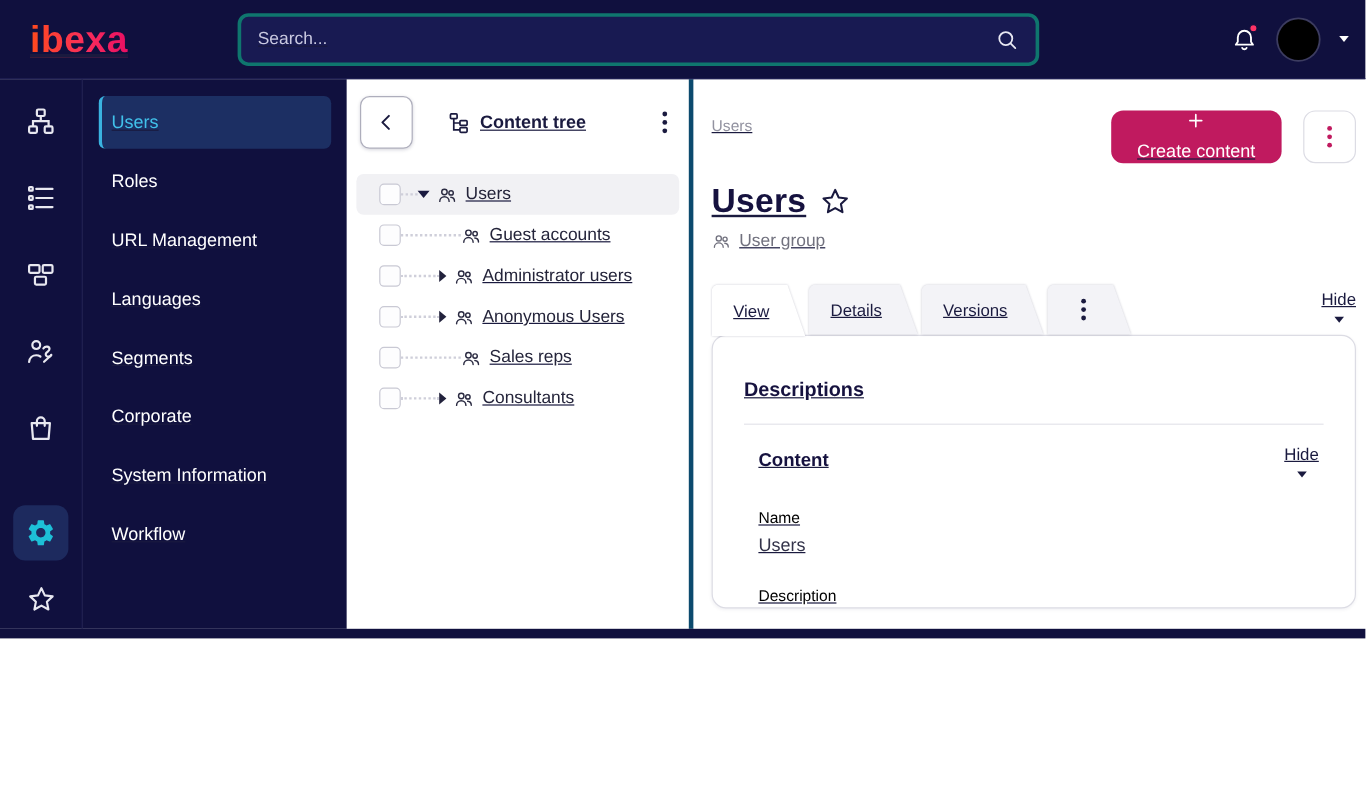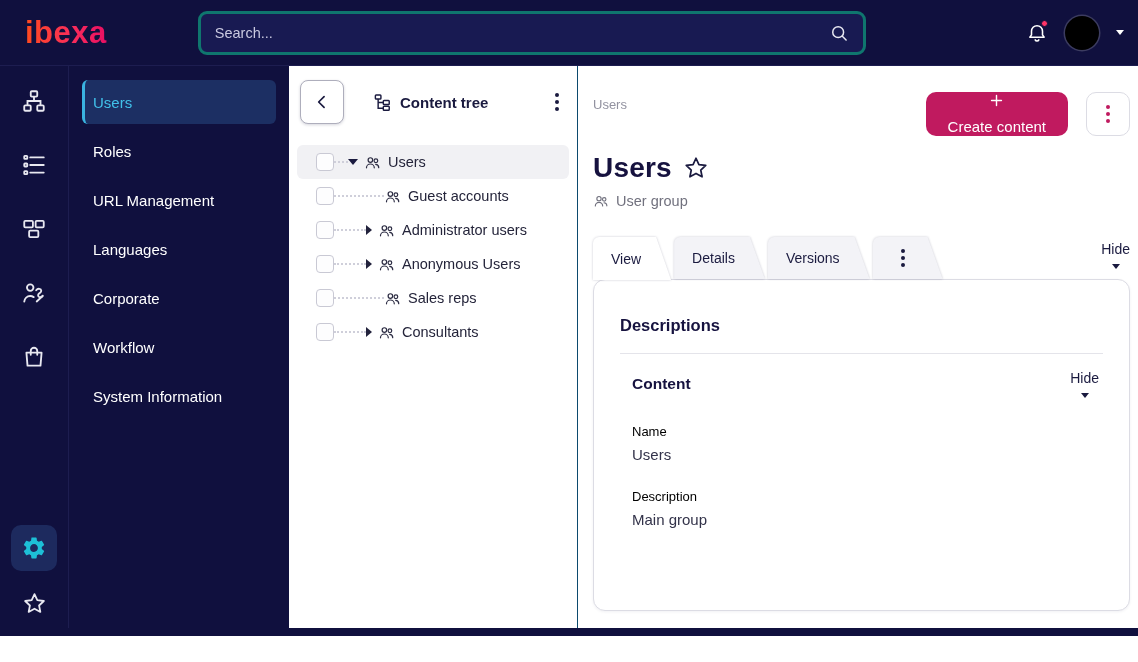--- a/index.html
+++ b/index.html
@@ -1,21 +1,21 @@
 <!DOCTYPE html>
 <html><head>
 <meta charset="utf-8">
 <style>
   * { box-sizing: border-box; margin: 0; padding: 0; }
   html,body { width:1138px; height:662px; }
   body {
     font-family: "Liberation Sans", "DejaVu Sans", sans-serif;
     background:#ffffff; overflow:hidden; color:#1a1a3f;
   }
-  .app { width:1138px; height:636px; display:flex; flex-direction:column; }
+  .app { width:1138px; height:532px; display:flex; flex-direction:column;text-decoration:underline; }
 
   
   .topbar {
     height:66px; background:#10103e; display:flex; align-items:center;
     flex:0 0 66px; border-bottom:1px solid #1d1d50; position:relative;
   }
   .logo {
     margin-left:25px; font-size:31px; font-weight:800; letter-spacing:.5px;
     color:#f23048; cursor:pointer; line-height:1;
   }
@@ -73,21 +73,21 @@
   .side-item {
     height:44px; margin:0 13px 5px 13px; display:flex; align-items:center;
     padding-left:11px; border-radius:6px; color:#ffffff; font-size:15px; cursor:pointer;
   }
   .side-item.active {
     background:#1c2f63; color:#41c1ea; border-left:3px solid #3ab3e0; padding-left:8px;
   }
 
   
   .tree-panel {
-    width:289px; flex:0 0 289px; background:#ffffff; border-right:1px solid #0c4a6e;
+    width:289px; flex:0 0 289px; background:#ffffff; border-right:4px solid #0c4a6e;
     display:flex; flex-direction:column;
   }
   .tree-header { display:flex; align-items:center; padding:14px 14px 0 11px; }
   .back-btn {
     width:44px; height:44px; border-radius:8px; border:1px solid #aeaebc; background:#fff;
     display:flex; align-items:center; justify-content:center; cursor:pointer;
     box-shadow:0 1px 3px rgba(20,20,60,.18);
   }
   .tree-title-group { display:flex; align-items:center; gap:8px; margin-left:29px; }
   .tree-title { font-size:15px; font-weight:700; color:#1a1a3f; }
@@ -254,27 +254,30 @@
       <div class="side-item">
           <span>Roles</span>
         </div>
       <div class="side-item">
           <span>URL Management</span>
         </div>
       <div class="side-item">
           <span>Languages</span>
         </div>
       <div class="side-item">
+          <span>Segments</span>
+        </div>
+      <div class="side-item">
           <span>Corporate</span>
         </div>
       <div class="side-item">
+          <span>System Information</span>
+        </div>
+      <div class="side-item">
           <span>Workflow</span>
-        </div>
-      <div class="side-item">
-          <span>System Information</span>
         </div>
     </nav>
 
     <aside class="tree-panel">
       <div class="tree-header">
         <button class="back-btn">
           <span style="display:flex;">
             <svg width="20" height="20" viewBox="0 0 24 24" fill="none" stroke="#1a1a3f" stroke-width="2" stroke-linecap="round" stroke-linejoin="round">
                 <path d="M14.5 5.5 8 12l6.5 6.5"></path>
               </svg>

